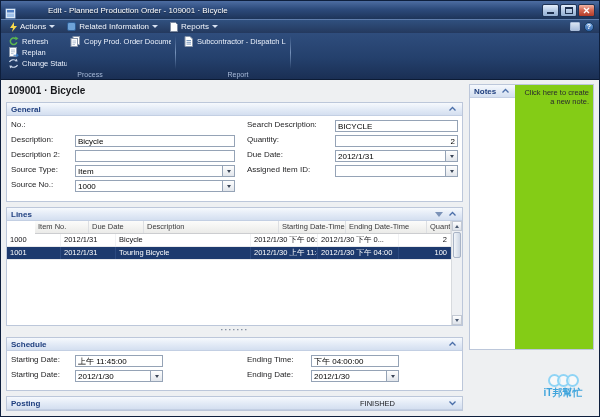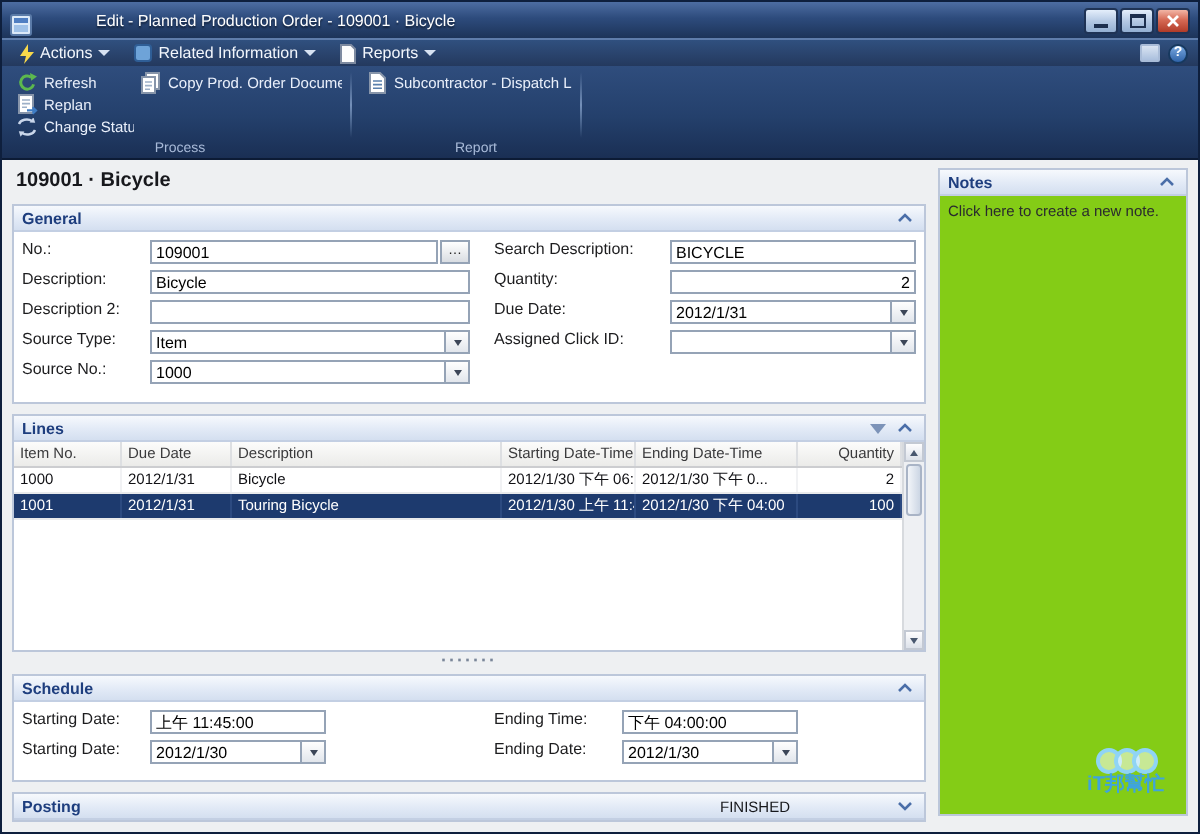--- a/index.html
+++ b/index.html
@@ -67,21 +67,21 @@
   .fixed72{flex:0 0 72px;}
   .assist-btn{flex:none;width:15px;height:12px;margin-left:1px;border:1px solid #95a3b6;background:linear-gradient(#ffffff,#d9dde2);font-size:7px;line-height:9px;text-align:center;color:#222;cursor:default;}
   .drop-btn{flex:none;width:12px;height:12px;border:1px solid #95a3b6;border-left:none;background:linear-gradient(#fefefe,#e2e6ec);display:flex;align-items:center;justify-content:center;cursor:default;}
   .drop-btn i{width:0;height:0;border-left:2.5px solid transparent;border-right:2.5px solid transparent;border-top:3.5px solid #3c4658;}
 
   
   .sec-general{margin-bottom:5px;}
   .lines-wrap{display:flex;height:104px;}
   .grid-main{flex:1;min-width:0;background:#fff;display:flex;flex-direction:column;}
   .grid-cols{display:grid;grid-template-columns:54px 55px 135px 67px 81px 1fr;}
-  .grid-header{height:13px;background:linear-gradient(#fcfcfb,#ebebe9);border-bottom:1px solid #cccdd0;flex:none;}
+  .grid-header{height:13px;background:linear-gradient(#fcfcfb,#ebebe9);border-bottom:1px solid #cccdd0;flex:none;margin-left:28px;}
   .gh{font-size:7.5px;color:#3a3a3c;padding:1px 3px;border-right:1px solid #dddfe2;white-space:nowrap;overflow:hidden;}
   .grid-row{height:13px;border-bottom:1px solid #e9eaec;flex:none;cursor:default;}
   .gc{font-size:7.5px;color:#101014;padding:1px 3px;white-space:nowrap;overflow:hidden;border-right:1px solid #f1f2f4;}
   .grid-row.selected{background:#1d3a6e;}
   .grid-row.selected .gc{color:#fff;border-right-color:#2c4a80;}
   .num{text-align:right;}
   .grid-fill{flex:1;background:#fff;}
   .vscroll{flex:none;width:11px;background:#eef0f3;border-left:1px solid #d7dade;display:flex;flex-direction:column;}
   .vs-btn{height:10px;flex:none;border:1px solid #c3c9d3;background:linear-gradient(#fdfdfe,#dde2ea);display:flex;align-items:center;justify-content:center;cursor:default;}
   .vs-thumb{height:26px;margin:1px;border:1px solid #a9b4c6;border-radius:2px;background:linear-gradient(90deg,#f2f5f9,#ccd6e4);cursor:default;}
@@ -92,21 +92,21 @@
   .splitter{height:7px;margin:1px 0 3px;display:flex;align-items:center;justify-content:center;cursor:default;}
   .grip{color:#7a8699;font-size:9px;line-height:5px;letter-spacing:1px;font-weight:bold;}
 
   .sched{margin-bottom:5px;}
   .sched-body{display:flex;padding:4px 4px 5px;}
 
   .posting-status{font-size:7.5px;color:#17181c;margin-right:48px;flex:none;}
 
   
   .side{flex:1;min-width:0;display:flex;flex-direction:column;}
-  .notes-panel{height:324px;display:flex;flex-direction:column;border:1px solid #bcc7da;background:#fff;}
+  .notes-panel{height:266px;display:flex;flex-direction:row;border:1px solid #bcc7da;background:#fff;text-align:right;}
   .notes-body{flex:1;padding:3px 4px;font-size:7.5px;color:#2a2a2e;background:#84cc16;}
   .notes-link{cursor:default;}
 
   
   .watermark{position:absolute;right:3px;bottom:17px;width:66px;text-align:center;}
   .wm-circles{display:flex;justify-content:center;}
   .wm-c{width:13px;height:13px;border:2px solid #8fd4f5;border-radius:50%;background:rgba(255,255,255,.55);margin-left:-4px;flex:none;}
   .wm-c:first-child{margin-left:0;}
   .wm-text{font-size:10px;font-weight:bold;color:#3fa4dc;line-height:12px;}
 </style>
@@ -240,24 +240,20 @@
           <span class="chev">
               <svg width="9" height="6" viewBox="0 0 9 6">
                 <path d="M1.5 4.5 L4.5 1.5 L7.5 4.5" fill="none" stroke="#4a6ea8" stroke-width="1.3"></path>
               </svg>
             </span>
         </div>
         <div class="gen-body">
           <div class="fcol left">
             <div class="field">
               <span class="flabel">No.:</span>
-              <span class="fwrap">
-                <input class="box" value="109001" style="">
-                <span class="assist-btn">…</span>
-              </span>
             </div>
             <div class="field">
               <span class="flabel">Description:</span>
               <span class="fwrap">
                   <input class="box" value="Bicycle" style="">
                 </span>
             </div>
             <div class="field">
               <span class="flabel">Description 2:</span>
               <span class="fwrap">
@@ -299,21 +295,21 @@
             <div class="field">
               <span class="flabel">Due Date:</span>
               <span class="fwrap">
                 <input class="box" value="2012/1/31" style="">
                 <span class="drop-btn">
                     <i></i>
                   </span>
               </span>
             </div>
             <div class="field">
-              <span class="flabel">Assigned Click ID:</span>
+              <span class="flabel">Assigned Item ID:</span>
               <span class="fwrap">
                 <input class="box" value="" style="">
                 <span class="drop-btn">
                     <i></i>
                   </span>
               </span>
             </div>
           </div>
         </div>
       </div>

